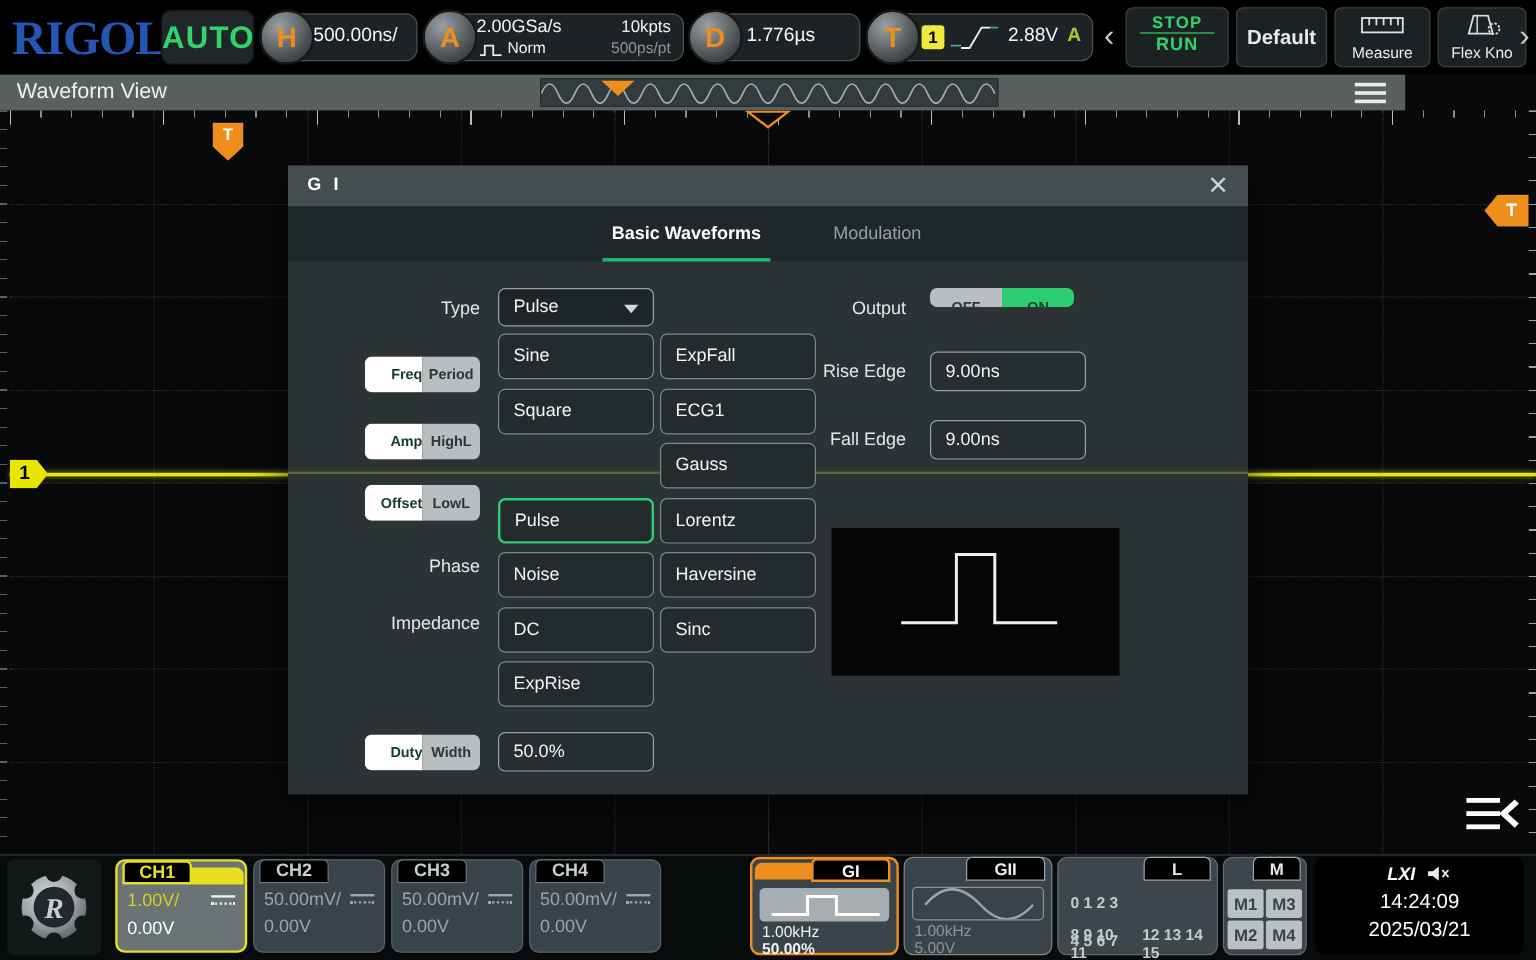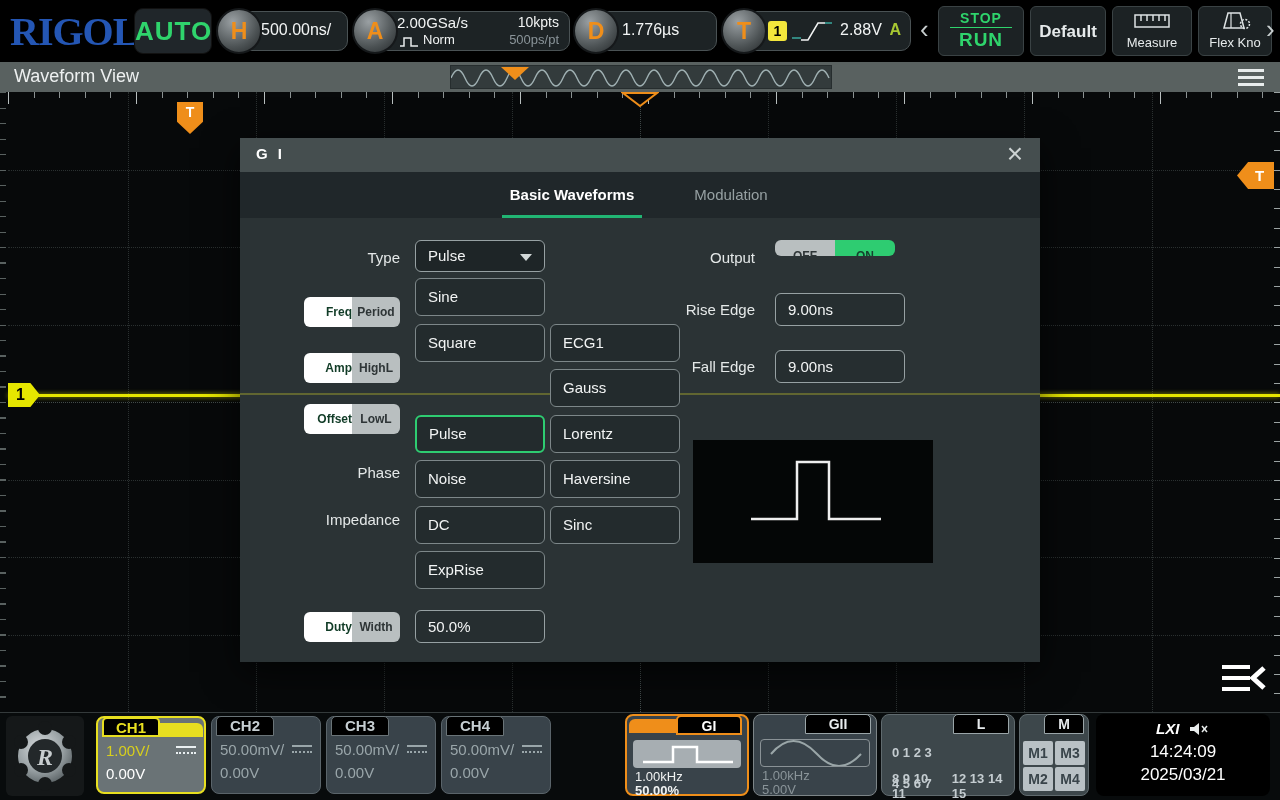--- a/index.html
+++ b/index.html
@@ -10,21 +10,21 @@
   #header { position:absolute; left:0; top:0; width:1280px; height:62px; background:#000; z-index:30; }
   .logo { position:absolute; left:10px; top:8px; font-family:"Liberation Serif", serif; font-weight:bold; font-size:40px; color:#2456b4; letter-spacing:-1px; }
   .auto-btn { position:absolute; left:134px; top:8px; width:78px; height:46px; background:#20262a; border:1px solid #111; border-radius:9px; color:#2fd46c; font-size:26px; font-weight:bold; text-align:center; line-height:44px; letter-spacing:1px; }
   .hpanel { position:absolute; top:11px; height:40px; background:#1d2325; border:1px solid #4a5254; border-radius:10px; color:#f2f4f4; }
   .hcirc { position:absolute; top:8px; width:46px; height:46px; border-radius:50%; background:radial-gradient(circle at 35% 28%, #9aa0a3, #4c5254 62%, #24282a); border:2px solid #15181a; color:#ef8e1a; font-size:23px; font-weight:bold; text-align:center; line-height:42px; z-index:2; }
   .ptext { position:absolute; font-size:16px; color:#f2f4f4; }
   .chev { position:absolute; top:14px; font-size:26px; color:#c8cecf; z-index:2; }
   .tbtn { position:absolute; top:6px; height:50px; background:#1c2224; border:1px solid #3a4244; border-radius:6px; text-align:center; color:#e6eaeb; }
 
   
-  #toolbar { position:absolute; left:0; top:62px; width:1280px; height:30px; background:#596160; z-index:25; }
+  #toolbar { position:absolute; left:0; top:62px; width:1171px; height:30px; background:#596160; z-index:25; }
   .wv-title { position:absolute; left:14px; top:4px; font-size:18px; color:#eef1f1; }
   .tstrip { position:absolute; left:450px; top:3px; width:382px; height:24px; background:#333b3c; border:1px solid #262d2e; }
   .burger { position:absolute; right:16px; top:7px; width:26px; height:17px; display:flex; flex-direction:column; justify-content:space-between; }
   .burger div { height:3px; background:#e9eded; }
 
   
   .vline { position:absolute; top:92px; height:620px; width:0; border-left:1px dotted #2a3030; z-index:1; }
   .hline { position:absolute; left:8px; width:1264px; height:0; border-top:1px dotted #2a3030; z-index:1; }
   .vline.center, .hline.center { border-color:#414a4a; }
   .ruler-top { position:absolute; left:8px; top:92px; width:1264px; height:10px; z-index:1;
@@ -133,21 +133,21 @@
       <span class="ptext" style="left:98px; top:9px;">2.88V</span>
       <span class="ptext" style="right:9px; top:9px; color:#a8c832; font-weight:bold;">A</span>
     </div>
     <div class="hcirc" style="left:721px;">T</div>
 
     <span class="chev" style="left:920px;">‹</span>
 
     <div class="tbtn" style="left:938px; width:86px;">
       <div style="color:#2fd46c; font-weight:bold; font-size:14px; margin-top:3px; letter-spacing:1px;">STOP</div>
       <div style="width:62px; height:1px; background:#2fd46c; margin:1px auto;"></div>
-      <div style="color:#2fd46c; font-weight:bold; font-size:19px; letter-spacing:1px;">RUN</div>
+      <div style="color:#2fd46c; font-weight:bold; font-size:15px; letter-spacing:1px;">RUN</div>
     </div>
     <div class="tbtn" style="left:1030px; width:76px;">
       <div style="font-weight:bold; font-size:17px; margin-top:15px;">Default</div>
     </div>
     <div class="tbtn" style="left:1112px; width:80px;">
       <svg width="36" height="16" style="margin-top:6px;">
         <rect x="1" y="2" width="34" height="12" fill="none" stroke="#dde2e3" stroke-width="1.5"></rect>
         <line x1="7" y1="2" x2="7" y2="8" stroke="#dde2e3" stroke-width="1.5"></line>
         <line x1="13" y1="2" x2="13" y2="8" stroke="#dde2e3" stroke-width="1.5"></line>
         <line x1="19" y1="2" x2="19" y2="8" stroke="#dde2e3" stroke-width="1.5"></line>
@@ -244,20 +244,21 @@
     <div class="lbl" style="left:55px; top:326px; width:105px;">Phase</div>
     <div class="lbl" style="left:55px; top:373px; width:105px;">Impedance</div>
 
     <div class="wf-item" style="left:175px; top:140px;">Sine</div>
     <div class="wf-item" style="left:175px; top:186px;">Square</div>
     <div class="wf-item selected" style="left:175px; top:277px;">Pulse</div>
     <div class="wf-item" style="left:175px; top:322px;">Noise</div>
     <div class="wf-item" style="left:175px; top:368px;">DC</div>
     <div class="wf-item" style="left:175px; top:413px;">ExpRise</div>
 
+    <div class="wf-item" style="left:310px; top:140px;">ExpFall</div>
     <div class="wf-item" style="left:310px; top:186px;">ECG1</div>
     <div class="wf-item" style="left:310px; top:231px;">Gauss</div>
     <div class="wf-item" style="left:310px; top:277px;">Lorentz</div>
     <div class="wf-item" style="left:310px; top:322px;">Haversine</div>
     <div class="wf-item" style="left:310px; top:368px;">Sinc</div>
 
     <div class="toggle" style="left:64px; top:474px;">
       <div class="on">Duty</div>
       <div class="off">Width</div>
     </div>

